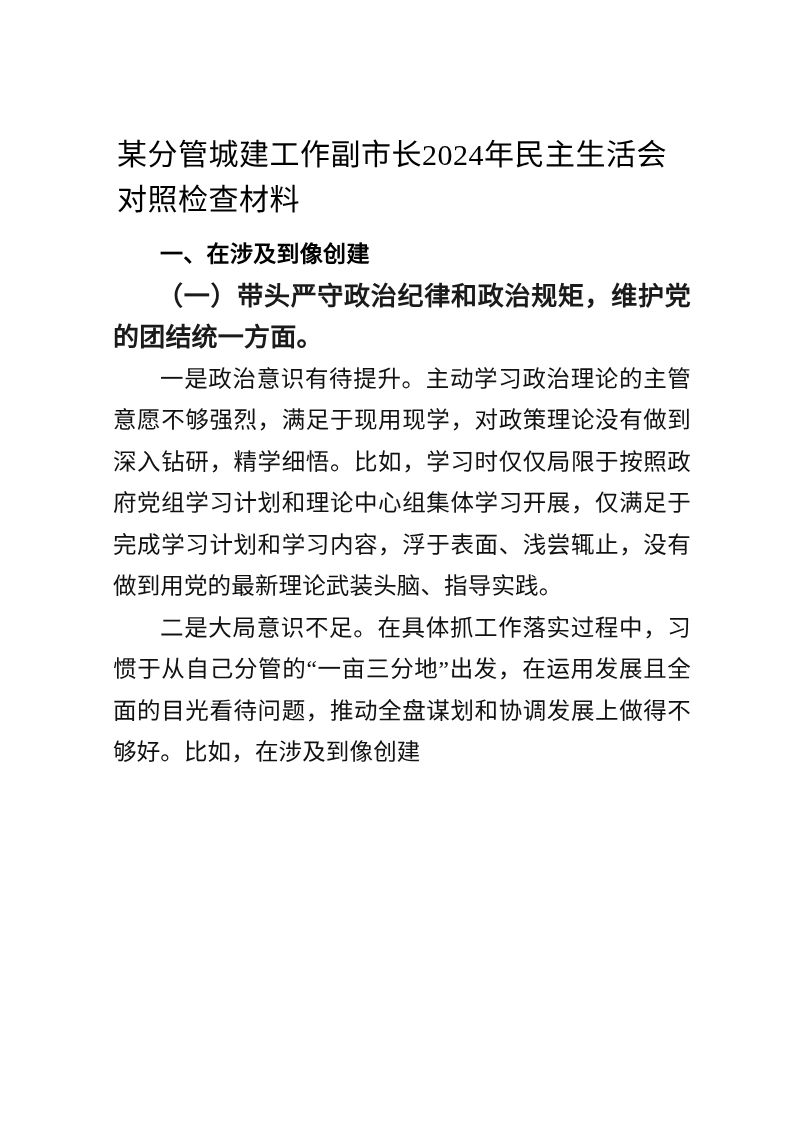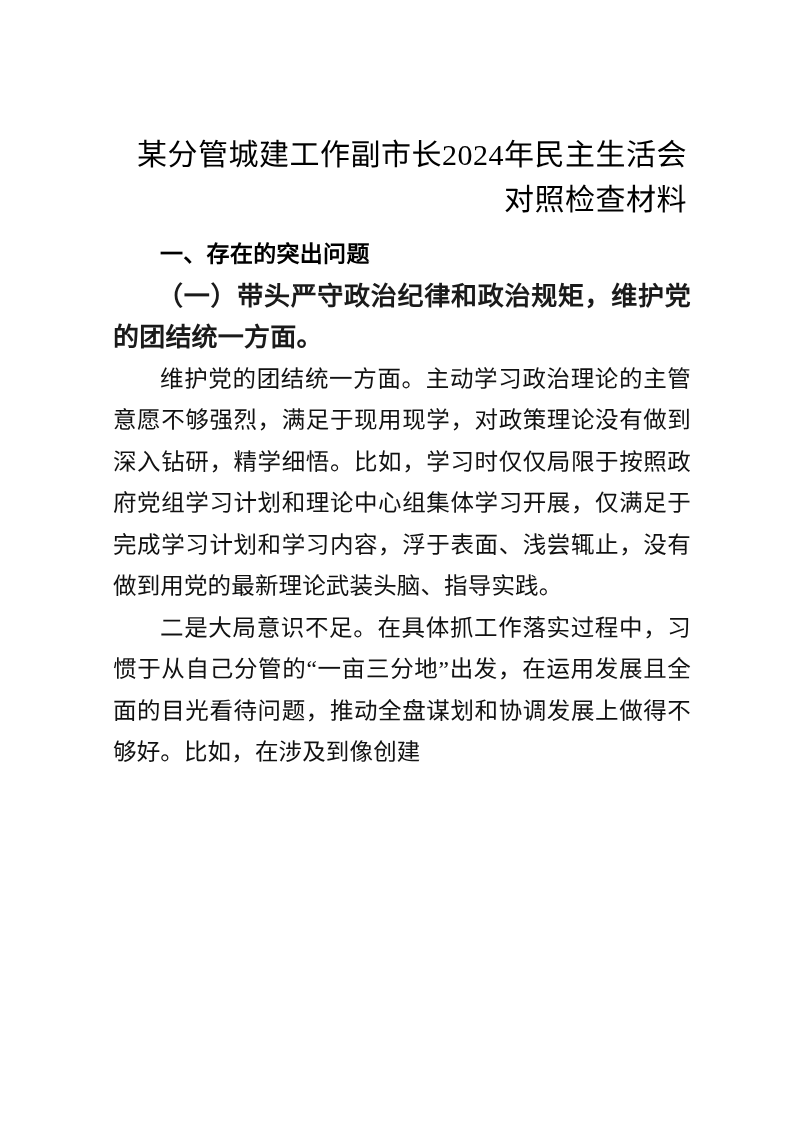--- a/index.html
+++ b/index.html
@@ -25,21 +25,21 @@
     top: 132px;
     width: 578px;
   }
 
   
   .doc-title {
     font-family: "Liberation Serif", "DejaVu Serif", serif;
     font-size: 30px;
     line-height: 45px;
     font-weight: 400;
-    text-align: right;
+    text-align: left;
     color: #000000;
     letter-spacing: 0.5px;
     margin: 0 0 12px 0;
     padding: 0 4px;
   }
 
   
   .para {
     font-family: "Liberation Serif", "DejaVu Serif", serif;
     font-size: 23.5px;
@@ -79,22 +79,22 @@
 </style>
 </head>
 <body>
 
 <div class="page">
   <div class="content">
 
     <h1 class="doc-title">某分管城建工作副市长2024年民主生活会对照检查材料</h1>
 
 
-    <h2 class="heading-1">一、存在的突出问题</h2>
+    <h2 class="heading-1">一、在涉及到像创建</h2>
 
     <h3 class="heading-2">（一）带头严守政治纪律和政治规矩，维护党的团结统一方面。</h3>
 
-    <p class="para">维护党的团结统一方面。主动学习政治理论的主管意愿不够强烈，满足于现用现学，对政策理论没有做到深入钻研，精学细悟。比如，学习时仅仅局限于按照政府党组学习计划和理论中心组集体学习开展，仅满足于完成学习计划和学习内容，浮于表面、浅尝辄止，没有做到用党的最新理论武装头脑、指导实践。</p>
+    <p class="para">一是政治意识有待提升。主动学习政治理论的主管意愿不够强烈，满足于现用现学，对政策理论没有做到深入钻研，精学细悟。比如，学习时仅仅局限于按照政府党组学习计划和理论中心组集体学习开展，仅满足于完成学习计划和学习内容，浮于表面、浅尝辄止，没有做到用党的最新理论武装头脑、指导实践。</p>
 
     <p class="para">二是大局意识不足。在具体抓工作落实过程中，习惯于从自己分管的“一亩三分地”出发，在运用发展且全面的目光看待问题，推动全盘谋划和协调发展上做得不够好。比如，在涉及到像创建</p>
 
   </div>
 </div>
 
 </body></html>

